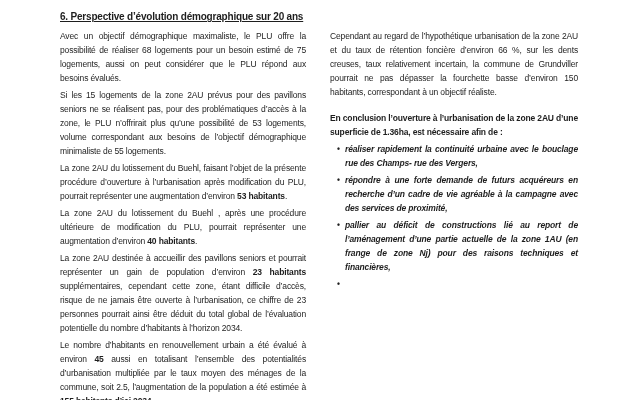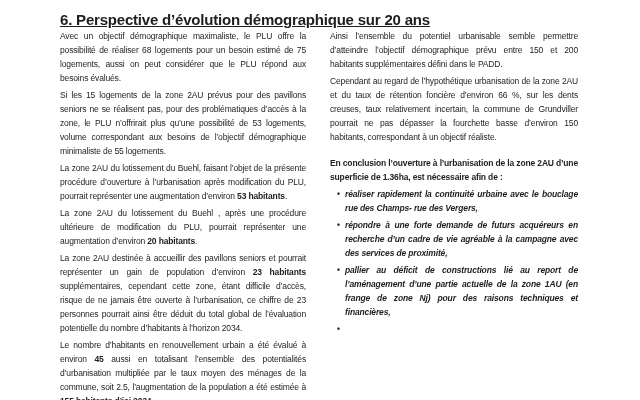--- a/index.html
+++ b/index.html
@@ -17,21 +17,21 @@
   .page {
     position: relative;
     width: 640px;
     height: 400px;
     background: #ffffff;
   }
   .doc-title {
     position: absolute;
     left: 60px;
     top: 11px;
-    font-size: 15px;
+    font-size: 10px;
     font-weight: bold;
     letter-spacing: -0.2px;
     text-decoration: underline;
     white-space: nowrap;
   }
   .col {
     position: absolute;
     top: 29px;
     font-size: 8.5px;
     line-height: 14px;
@@ -76,34 +76,31 @@
     <p>
       <span>Avec un objectif démographique maximaliste, le PLU offre la possibilité de réaliser 68 logements pour un besoin estimé de 75 logements, aussi on peut considérer que le PLU répond aux besoins évalués.</span>
     </p>
     <p>
       <span>Si les 15 logements de la zone 2AU prévus pour des pavillons seniors ne se réalisent pas, pour des problématiques d’accès à la zone, le PLU n’offrirait plus qu’une possibilité de 53 logements, volume correspondant aux besoins de l’objectif démographique minimaliste de 55 logements.</span>
     </p>
     <p>
       <span>La zone 2AU du lotissement du Buehl, faisant l’objet de la présente procédure d’ouverture à l’urbanisation après modification du PLU, pourrait représenter une augmentation d’environ </span><b>53 habitants</b><span>.</span>
     </p>
     <p>
-      <span>La zone 2AU du lotissement du Buehl , après une procédure ultérieure de modification du PLU, pourrait représenter une augmentation d’environ </span><b>20 habitants</b><span>.</span>
+      <span>La zone 2AU du lotissement du Buehl , après une procédure ultérieure de modification du PLU, pourrait représenter une augmentation d’environ </span><b>40 habitants</b><span>.</span>
     </p>
     <p>
       <span>La zone 2AU destinée à accueillir des pavillons seniors et pourrait représenter un gain de population d’environ </span><b>23 habitants</b><span> supplémentaires, cependant cette zone, étant difficile d’accès, risque de ne jamais être ouverte à l’urbanisation, ce chiffre de 23 personnes pourrait ainsi être déduit du total global de l’évaluation potentielle du nombre d’habitants à l’horizon 2034.</span>
     </p>
     <p>
       <span>Le nombre d’habitants en renouvellement urbain a été évalué à environ </span><b>45</b><span> aussi en totalisant l’ensemble des potentialités d’urbanisation multipliée par le taux moyen des ménages de la commune, soit 2.5, l’augmentation de la population a été estimée à </span><b>155 habitants d’ici 2034.</b>
     </p>
   </div>
 
   <div class="col col-right">
-    <p>
-      <span>Ainsi l’ensemble du potentiel urbanisable semble permettre d’atteindre l’objectif démographique prévu entre 150 et 200 habitants supplémentaires défini dans le PADD.</span>
-    </p>
     <p>
       <span>Cependant au regard de l’hypothétique urbanisation de la zone 2AU et du taux de rétention foncière d’environ 66 %, sur les dents creuses, taux relativement incertain, la commune de Grundviller pourrait ne pas dépasser la fourchette basse d’environ 150 habitants, correspondant à un objectif réaliste.</span>
     </p>
     <p class="conclusion">
       <span>En conclusion l’ouverture à l’urbanisation de la zone 2AU d’une superficie de 1.36ha, est nécessaire afin de :</span>
     </p>
     <div class="bullet-list">
       <div class="bullet-item">
         <span class="bullet-glyph">•</span>
         <span>réaliser rapidement la continuité urbaine avec le bouclage rue des Champs- rue des Vergers,</span>

